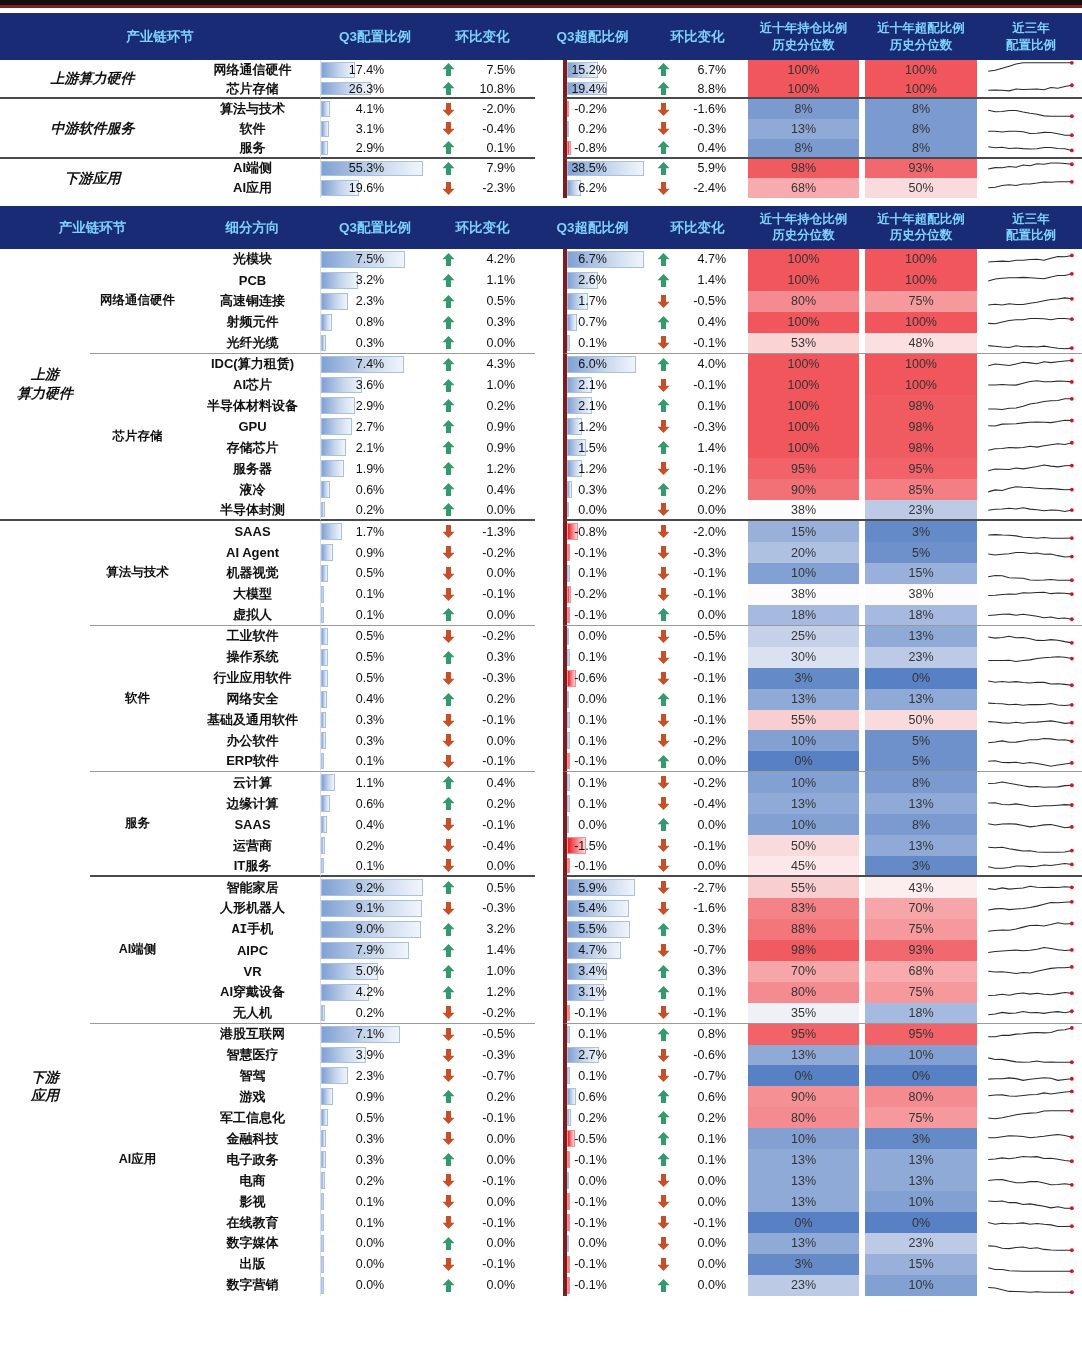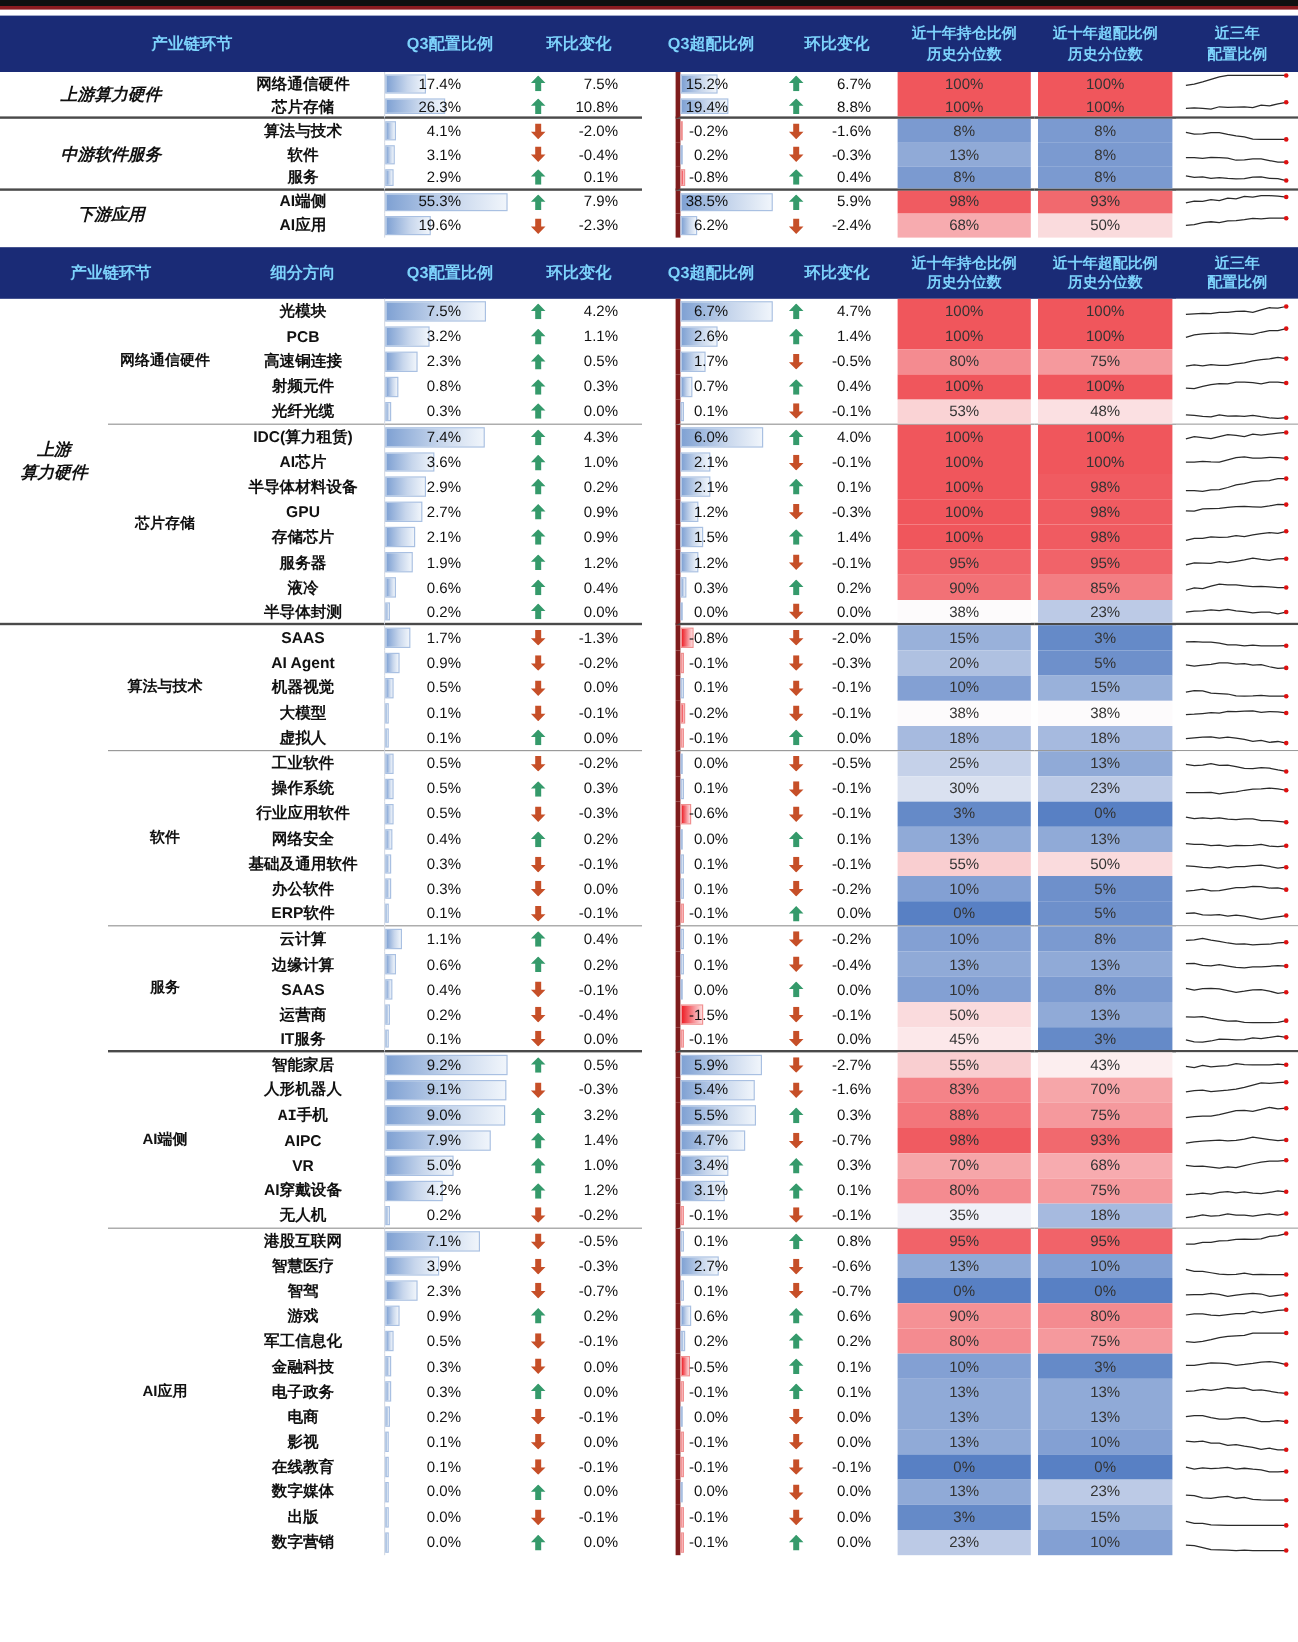--- a/index.html
+++ b/index.html
@@ -1491,20 +1491,24 @@
       </div>
       <div class="cell pct sepg" style="grid-area: 30 / 9;">
         <div class="pfill" style="background: rgb(101, 138, 200);">3%</div>
       </div>
       <div class="cell sparkcell sepg" style="grid-area: 30 / 10;">
         <svg width="96" height="19" viewBox="0 0 94 20">
           <polyline points="2.0,11.2 9.3,12.8 16.7,13.0 24.0,12.1 31.3,10.5 38.7,10.6 46.0,11.2 53.3,10.8 60.7,9.4 68.0,10.0 75.3,9.0 82.7,7.8 90.0,8.9" fill="none" stroke="#2a2a2a" stroke-width="1.1"></polyline>
           <circle cx="90.0" cy="8.9" r="2" fill="#dd1111"></circle>
         </svg>
       </div>
+      <div class="cell glabel" style="grid-area: 31 / 1 / span 20;">
+        <span>下游</span>
+        <span>应用</span>
+      </div>
       <div class="cell sublabel seps" style="grid-area: 31 / 2 / span 7;">AI端侧</div>
       <div class="cell name" style="grid-area: 31 / 3;">智能家居</div>
       <div class="cell barcell alloc" style="grid-area: 31 / 4;">
         <div class="bar" style="width: 92%;"></div>
         <span class="bar-val">9.2%</span>
       </div>
       <div class="cell chg" style="grid-area: 31 / 5;">
         <span class="arr">
           <svg width="13" height="13" viewBox="0 0 12 12">
             <path d="M6 0L11.6 5.7H8.3V12H3.7V5.7H0.4Z" fill="#359a6b"></path>

